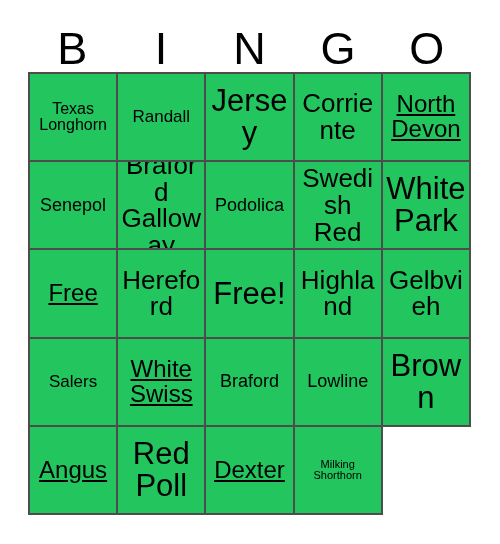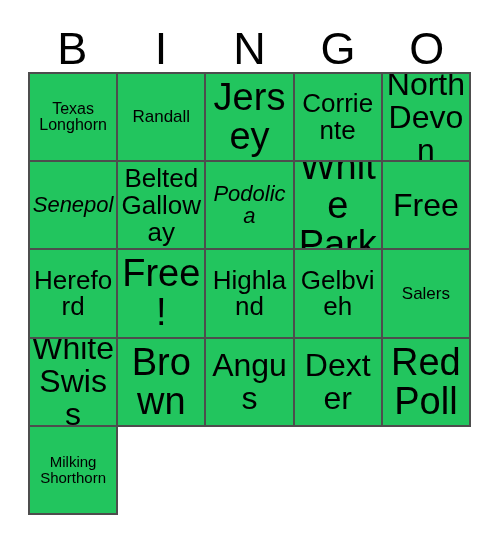--- a/index.html
+++ b/index.html
@@ -73,27 +73,27 @@
   }
   .cell-text {
     display: block;
     width: 100%;
     line-height: 1.03;
     word-wrap: break-word;
     color: #000000;
   }
 
   
-  .fs-xxl .cell-text { font-size: 38px; }
-  .fs-xl  .cell-text { font-size: 32px; }
+  .fs-xxl .cell-text { font-size: 31px; }
+  .fs-xl  .cell-text { font-size: 24px; text-decoration: underline; }
   .fs-l   .cell-text { font-size: 17px; }
-  .fs-m   .cell-text { font-size: 22px; font-style: italic; }
+  .fs-m   .cell-text { font-size: 18px; }
   .fs-s   .cell-text { font-size: 26px; }
   .fs-xs  .cell-text { font-size: 16px; }
-  .fs-xxs .cell-text { font-size: 15px; }
+  .fs-xxs .cell-text { font-size: 11px; }
 </style>
 </head>
 <body>
 
 <div id="card">
 
   <div id="header-row">
     <div class="header-cell">B</div>
     <div class="header-cell">I</div>
     <div class="header-cell">N</div>
@@ -116,24 +116,27 @@
         <span class="cell-text">Corriente</span>
       </div>
     <div class="cell fs-xl">
         <span class="cell-text">North Devon</span>
       </div>
 
     <div class="cell fs-m">
         <span class="cell-text">Senepol</span>
       </div>
     <div class="cell fs-s">
-        <span class="cell-text">Belted Galloway</span>
+        <span class="cell-text">Braford Galloway</span>
       </div>
     <div class="cell fs-m">
         <span class="cell-text">Podolica</span>
+      </div>
+    <div class="cell fs-s">
+        <span class="cell-text">Swedish Red</span>
       </div>
     <div class="cell fs-xxl">
         <span class="cell-text">White Park</span>
       </div>
 
     <div class="cell fs-xl">
         <span class="cell-text">Free</span>
       </div>
     <div class="cell fs-s">
         <span class="cell-text">Hereford</span>
@@ -147,31 +150,37 @@
     <div class="cell fs-s">
         <span class="cell-text">Gelbvieh</span>
       </div>
 
     <div class="cell fs-l">
         <span class="cell-text">Salers</span>
       </div>
     <div class="cell fs-xl">
         <span class="cell-text">White Swiss</span>
       </div>
+    <div class="cell fs-m">
+        <span class="cell-text">Braford</span>
+      </div>
+    <div class="cell fs-m">
+        <span class="cell-text">Lowline</span>
+      </div>
     <div class="cell fs-xxl">
         <span class="cell-text">Brown</span>
       </div>
 
     <div class="cell fs-xl">
         <span class="cell-text">Angus</span>
       </div>
+    <div class="cell fs-xxl">
+        <span class="cell-text">Red Poll</span>
+      </div>
     <div class="cell fs-xl">
         <span class="cell-text">Dexter</span>
-      </div>
-    <div class="cell fs-xxl">
-        <span class="cell-text">Red Poll</span>
       </div>
     <div class="cell fs-xxs">
         <span class="cell-text">Milking Shorthorn</span>
       </div>
 
   </div>
 </div>
 
 </body></html>

